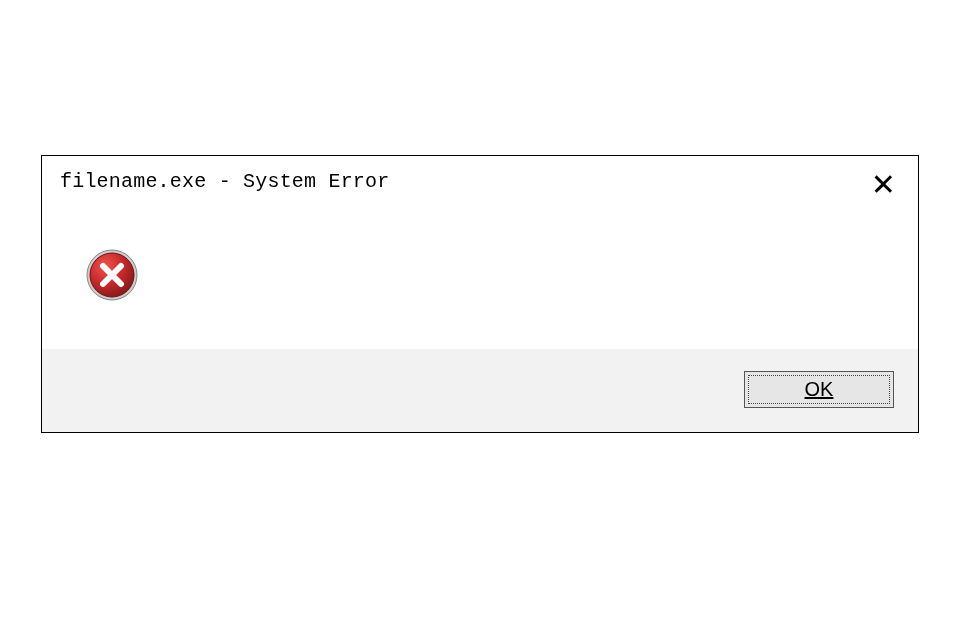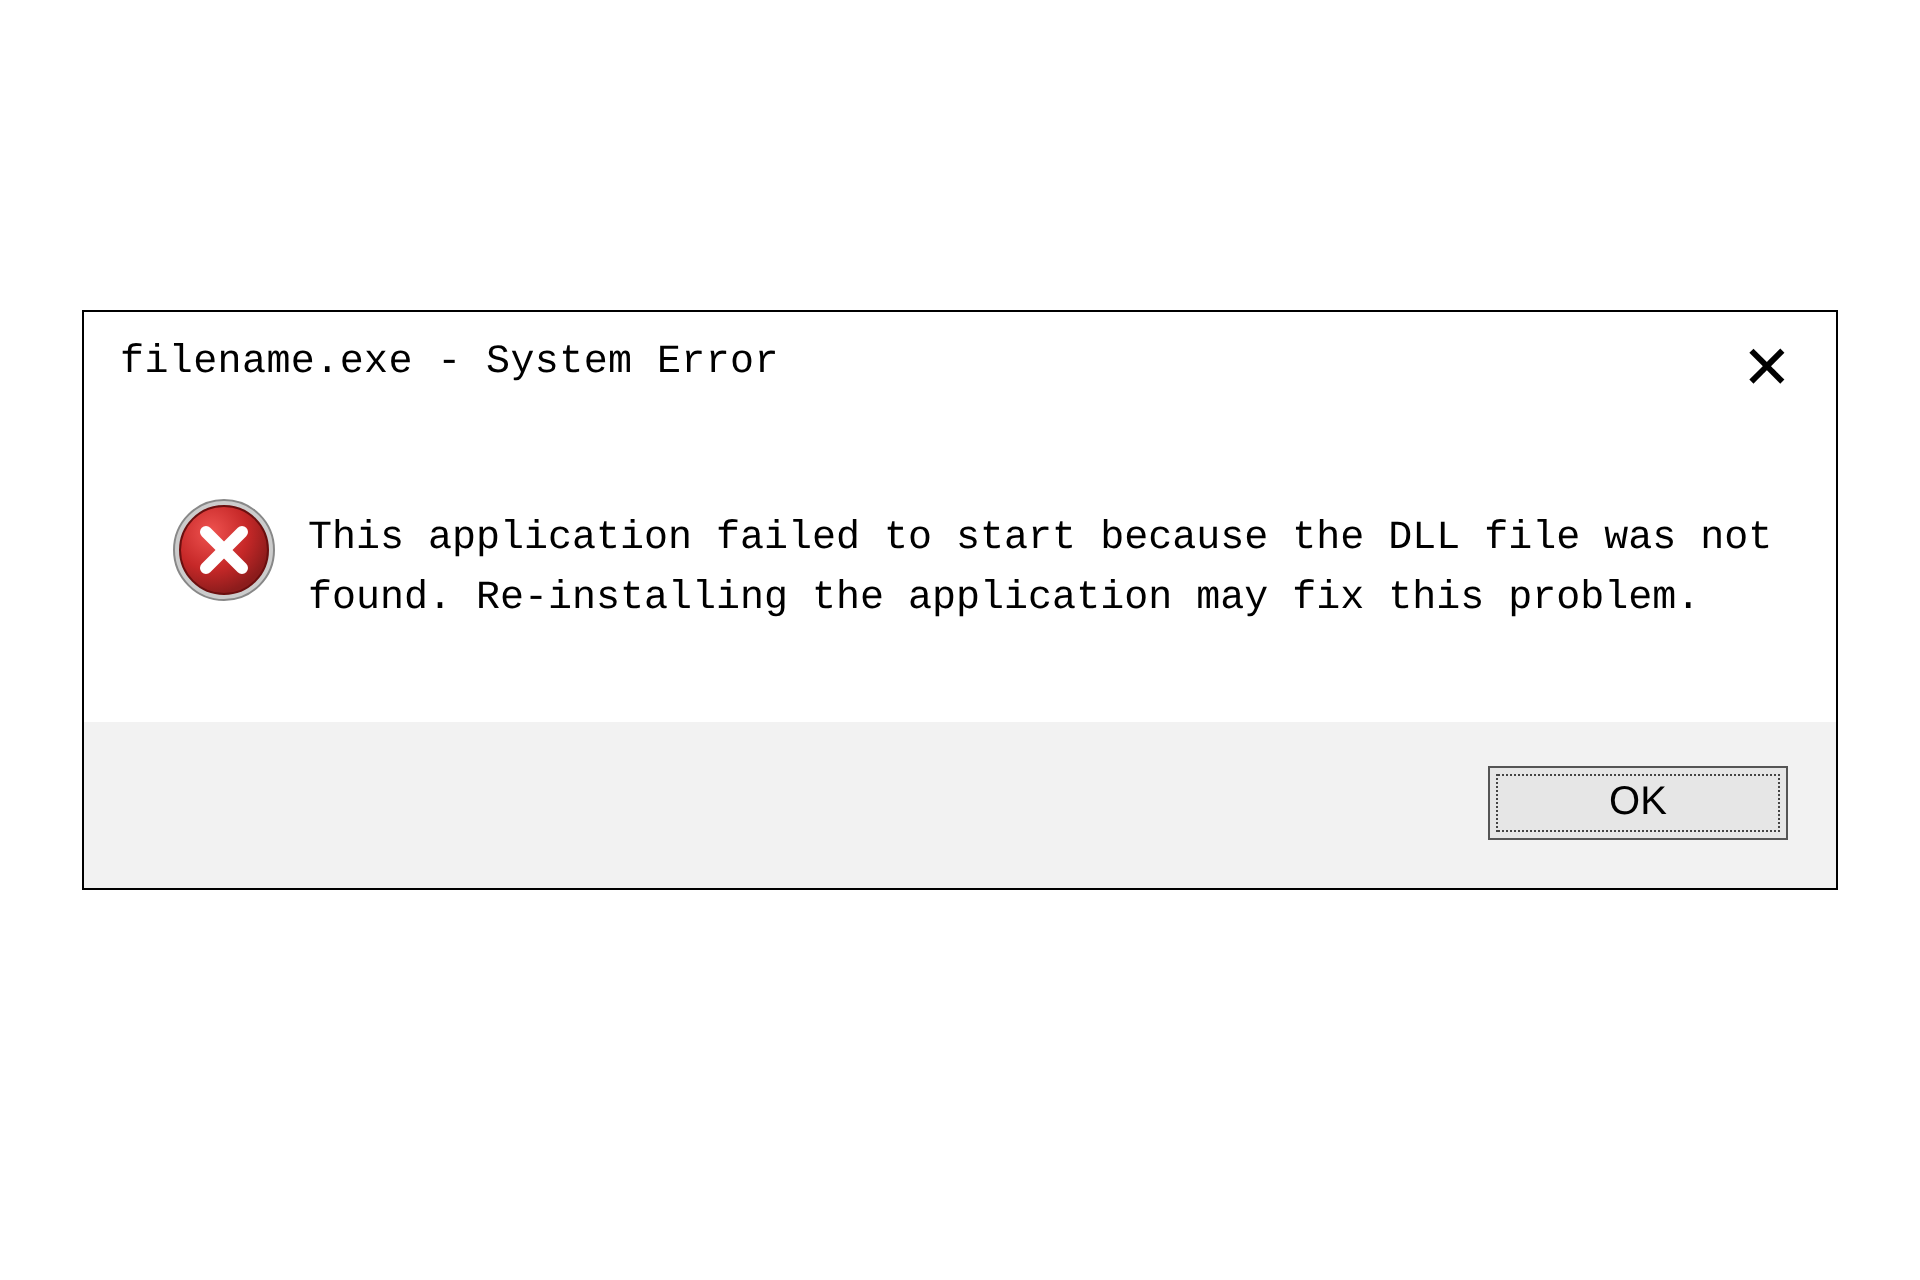--- a/index.html
+++ b/index.html
@@ -69,20 +69,21 @@
       font-family: Arial, Helvetica, sans-serif;
       font-size: 20px;
       padding: 6px 0;
       width: 150px;
       text-align: center;
       background: #e6e6e6;
       border: 1px solid #555;
       outline: 1px dotted #444;
       outline-offset: -5px;
       cursor: pointer;
+      text-decoration: underline;
     }
   </style>
 </head>
 <body>
 
 <div class="dialog">
 
   <div class="titlebar">
     <span class="titlebar-title">filename.exe - System Error</span>
     <span class="close-x">✕</span>
@@ -97,20 +98,19 @@
             <stop offset="60%" stop-color="#c62828"></stop>
             <stop offset="100%" stop-color="#8c1c1c"></stop>
           </radialGradient>
         </defs>
         <circle cx="28" cy="28" r="25" fill="#cccccc" stroke="#888" stroke-width="1"></circle>
         <circle cx="28" cy="28" r="22" fill="url(#g)" stroke="#6b0f0f" stroke-width="1"></circle>
         <line x1="19" y1="19" x2="37" y2="37" stroke="#ffffff" stroke-width="6" stroke-linecap="round"></line>
         <line x1="37" y1="19" x2="19" y2="37" stroke="#ffffff" stroke-width="6" stroke-linecap="round"></line>
       </svg>
     </span>
-    <div class="message">This application failed to start because the DLL file was not found. Re-installing the application may fix this problem.</div>
   </div>
 
   <div class="button-bar">
     <div class="ok-button">OK</div>
   </div>
 
 </div>
 
 </body></html>

